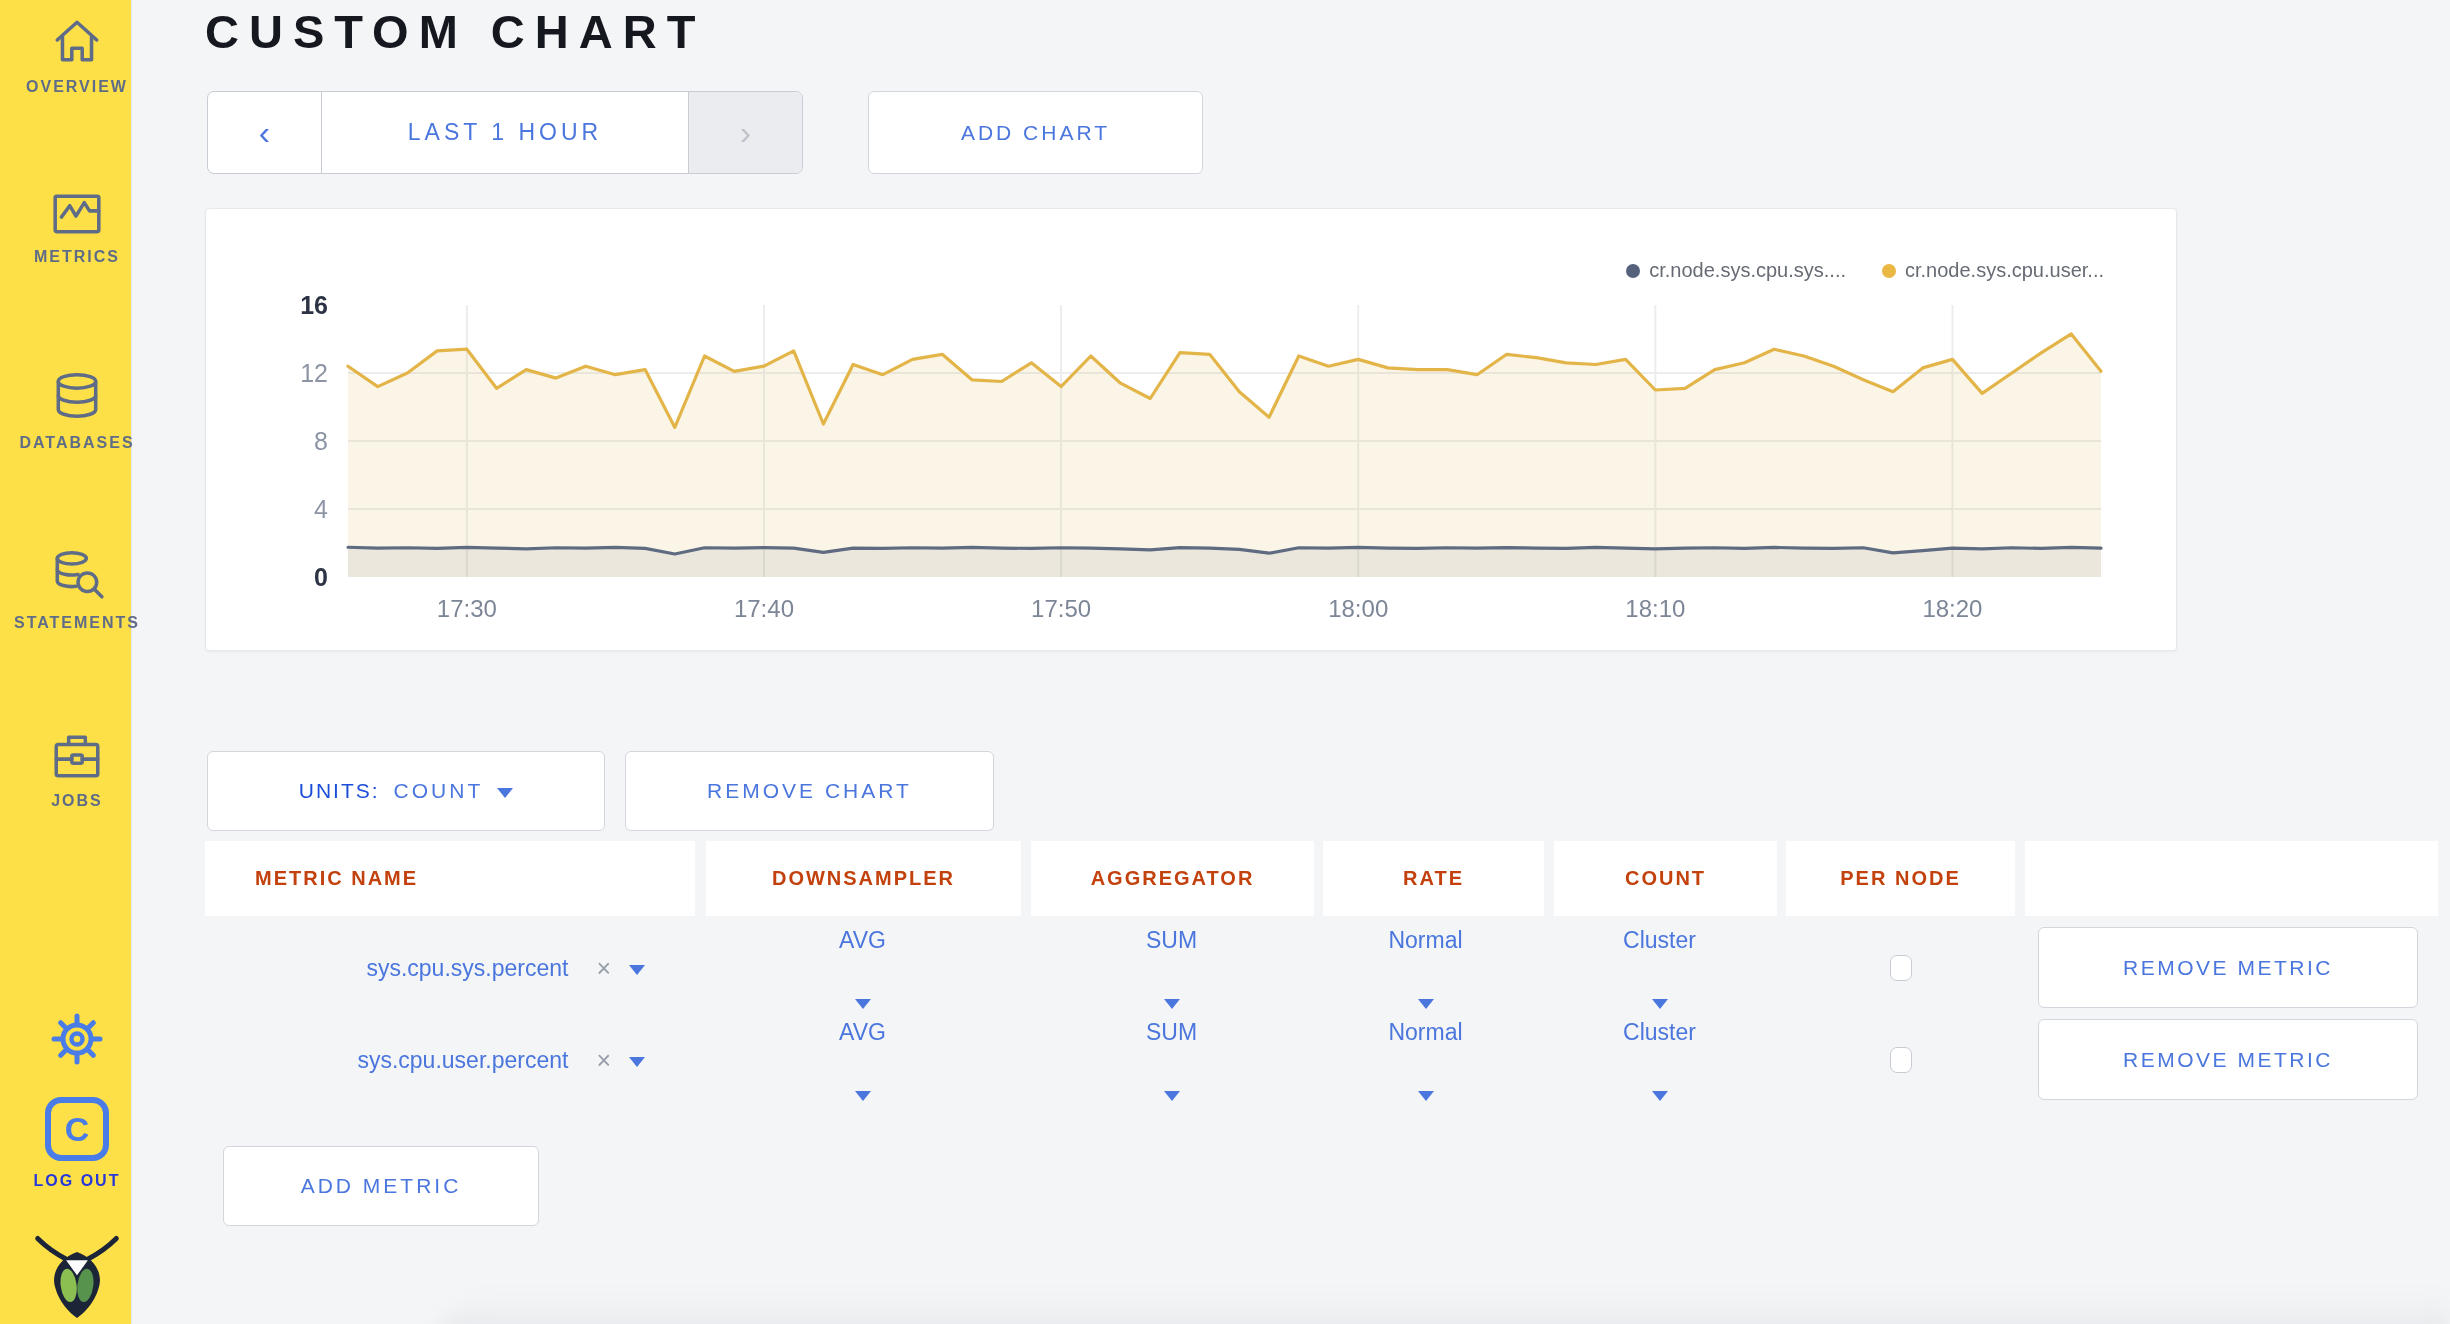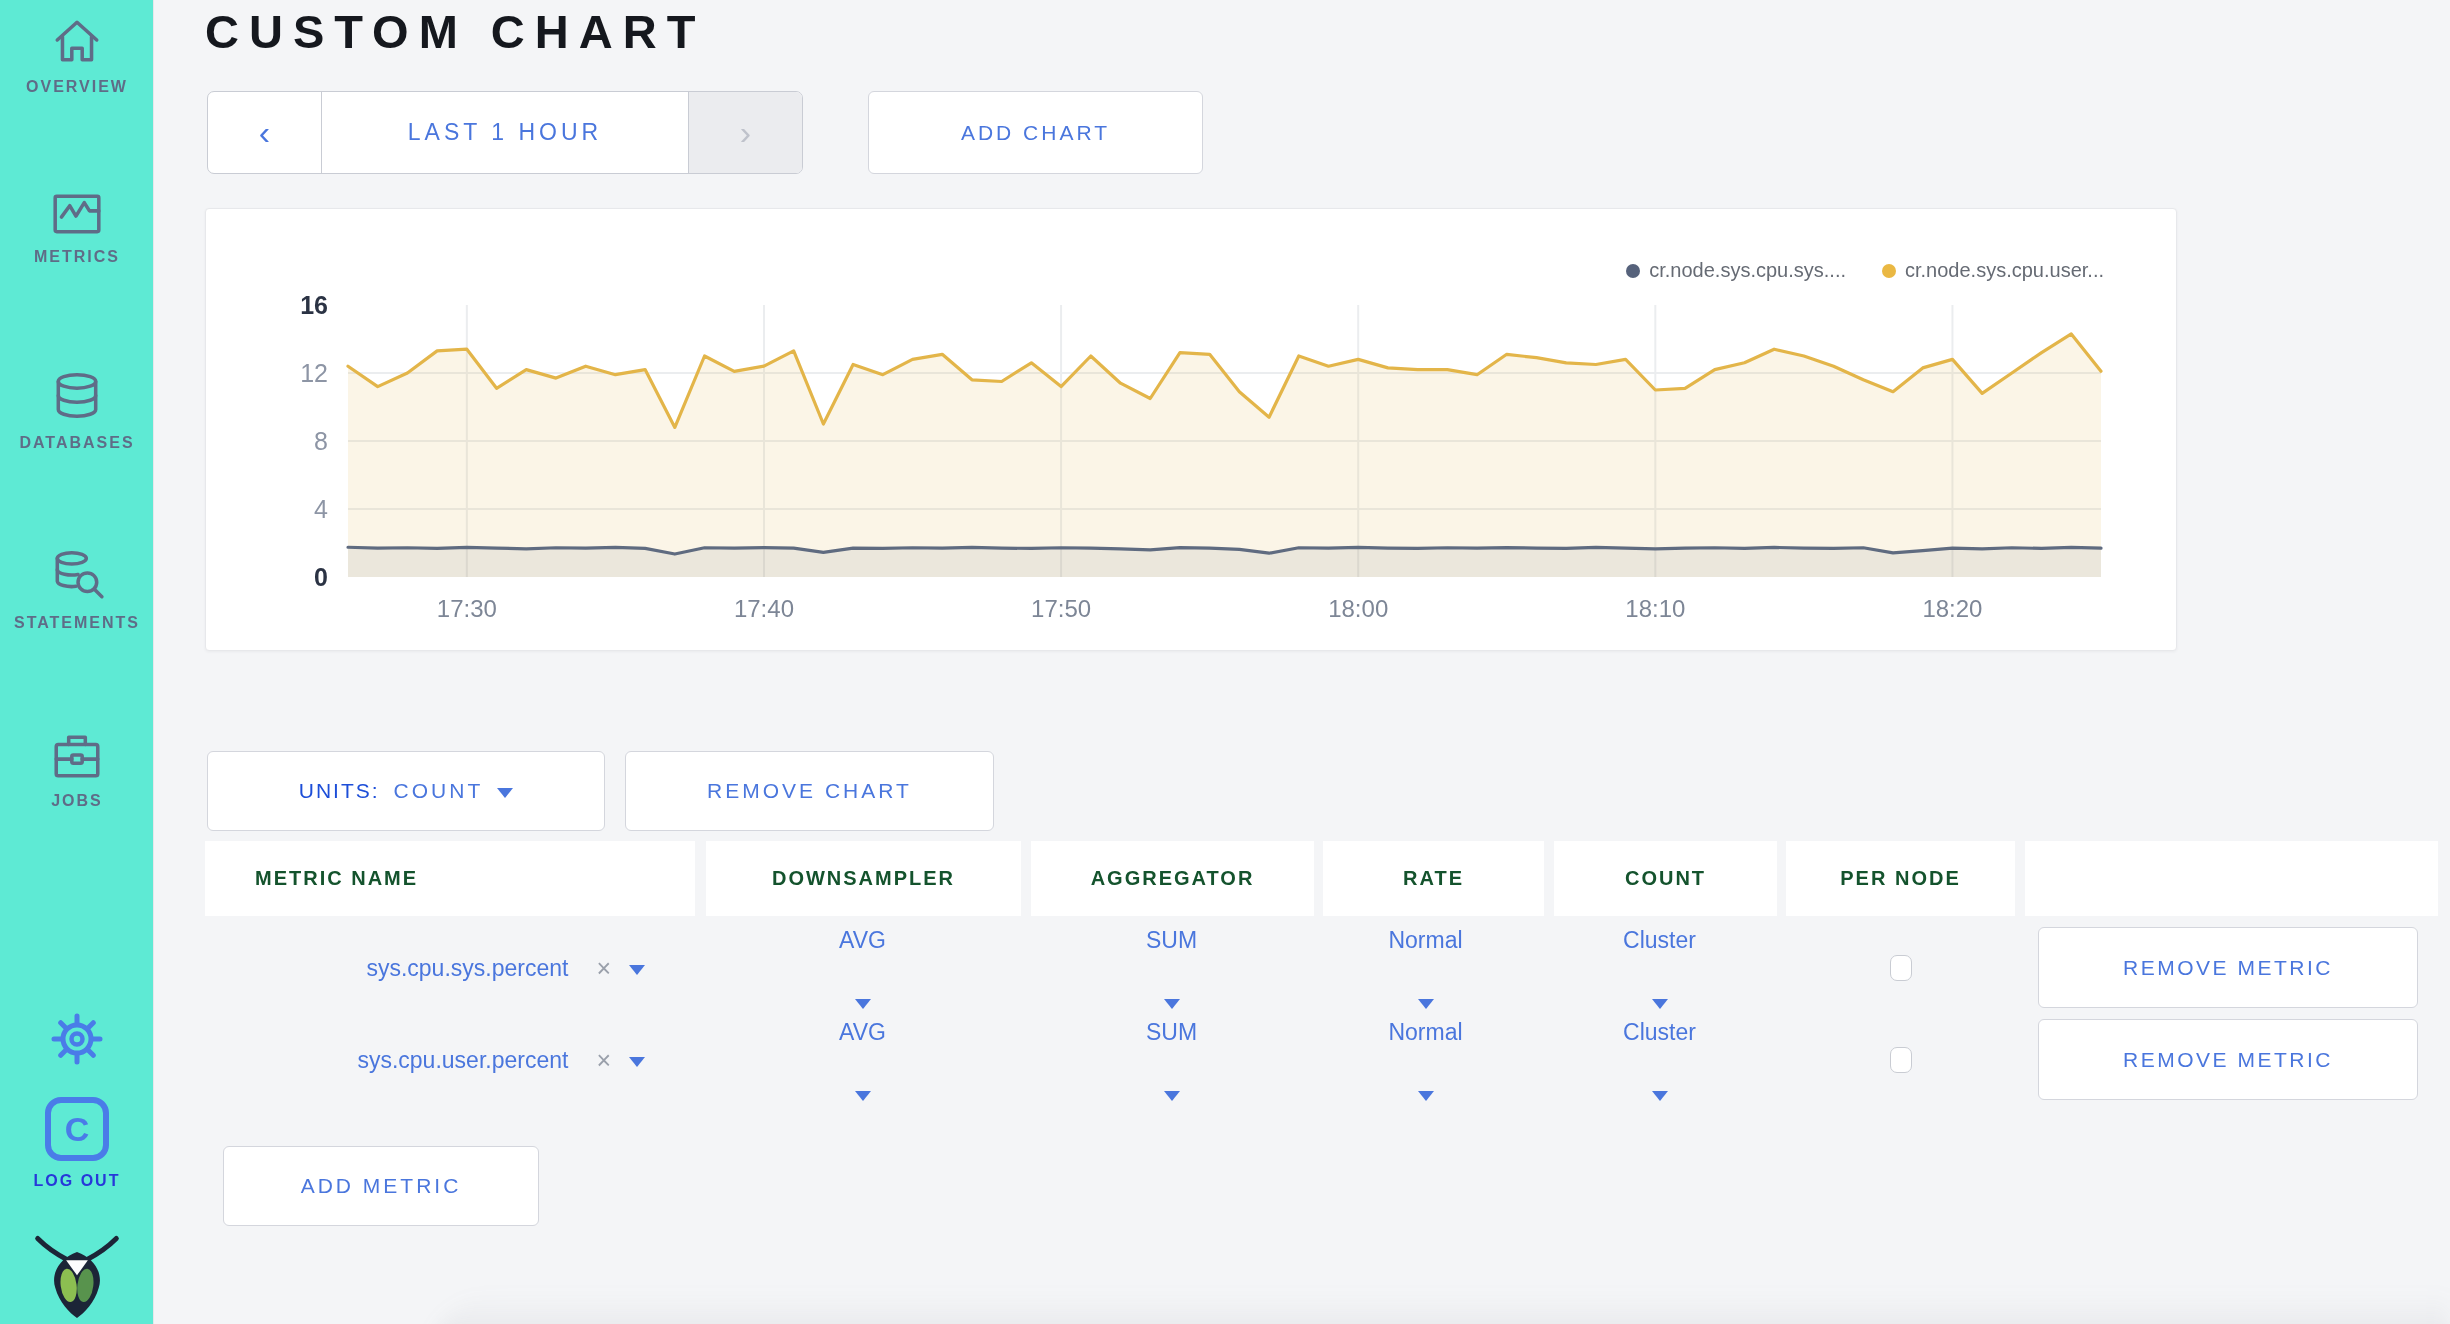--- a/index.html
+++ b/index.html
@@ -1,22 +1,22 @@
 <!DOCTYPE html>
 <html><head>
 <meta charset="utf-8">
 <style>
   * { margin:0; padding:0; box-sizing:border-box; }
   html,body { width:2450px; height:1324px; overflow:hidden;
     font-family:"Liberation Sans", sans-serif; background:#f4f5f7; }
   .page { position:relative; width:2450px; height:1324px; background:#f4f5f7; }
 
   
-  .sidebar { position:absolute; left:0; top:0; width:154px; height:1324px;
-    background:#5eead4; border-right:1px solid #e6e7ea; }
+  .sidebar { position:absolute; left:0; top:0; width:132px; height:1324px;
+    background:#fde047; border-right:1px solid #e6e7ea; }
   .side-item { position:absolute; left:0; width:154px; display:flex; flex-direction:column;
     align-items:center; cursor:pointer; }
   .side-label { margin-top:10px; font-size:16px; font-weight:700; letter-spacing:2px;
     color:#5f6c87; }
   .side-label.blue { color:#2738d9; }
   .sicon { stroke:#5f6c87; fill:none; stroke-width:3.4; stroke-linejoin:round; stroke-linecap:round; }
   .bicon { stroke:#4a7ce8; fill:none; stroke-linejoin:round; stroke-linecap:round; }
 
   
   .page-title { position:absolute; left:205px; top:4px; font-size:47px; font-weight:700;
@@ -47,21 +47,21 @@
 
   
   .btn-units { position:absolute; left:207px; top:751px; width:398px; height:80px; gap:14px; }
   .units-label { color:#1d4ed8; letter-spacing:2px; }
   .units-value { color:#4a76dd; letter-spacing:3px; }
   .btn-remove-chart { position:absolute; left:625px; top:751px; width:369px; height:80px; }
 
   
   .th { position:absolute; top:841px; height:75px; background:#fff; display:flex;
     align-items:center; justify-content:center; font-size:20px; font-weight:700;
-    letter-spacing:2px; color:#14532d; }
+    letter-spacing:2px; color:#c2410c; }
   .c1 { left:205px; width:490px; } .c2 { left:706px; width:315px; }
   .c3 { left:1031px; width:283px; } .c4 { left:1323px; width:221px; }
   .c5 { left:1554px; width:223px; } .c6 { left:1786px; width:229px; }
   .c7 { left:2025px; width:413px; }
   .th.c1 { justify-content:flex-start; padding-left:50px; }
   .row-cell { position:absolute; height:82px; display:flex; align-items:center;
     font-size:23px; color:#4a76dd; cursor:pointer; }
   .r1 { top:927px; } .r2 { top:1019px; }
   .cell-name { justify-content:flex-end; padding:0 50px;gap:28px; }
   .cell-dd { justify-content:space-between; padding:0 52px 0 50px;flex-direction:column; }

